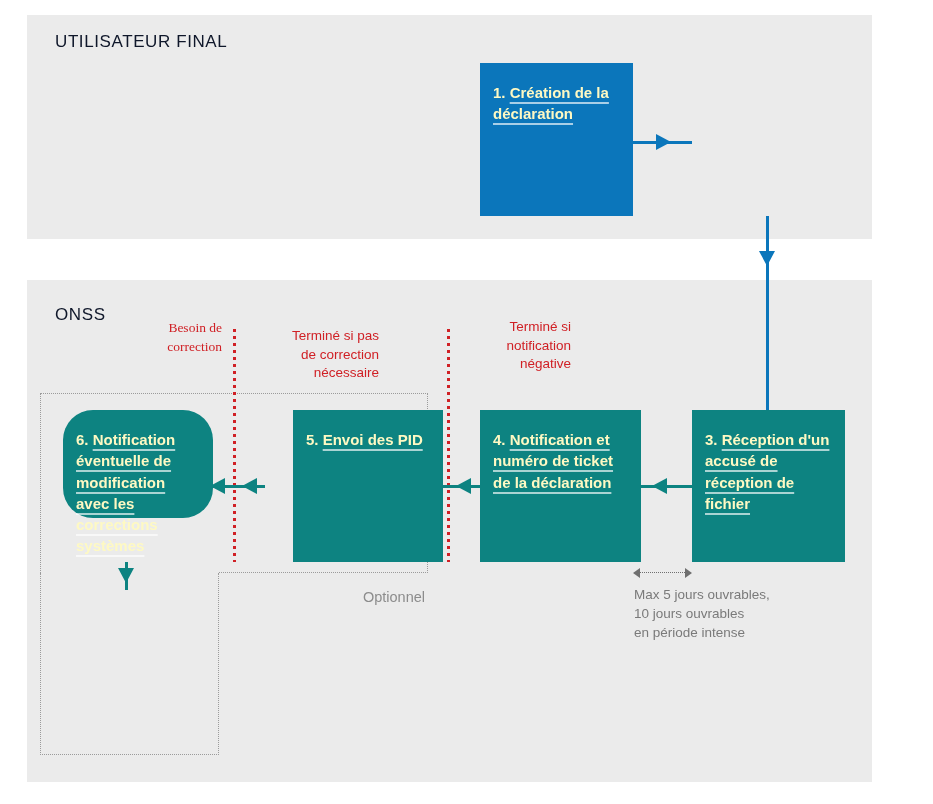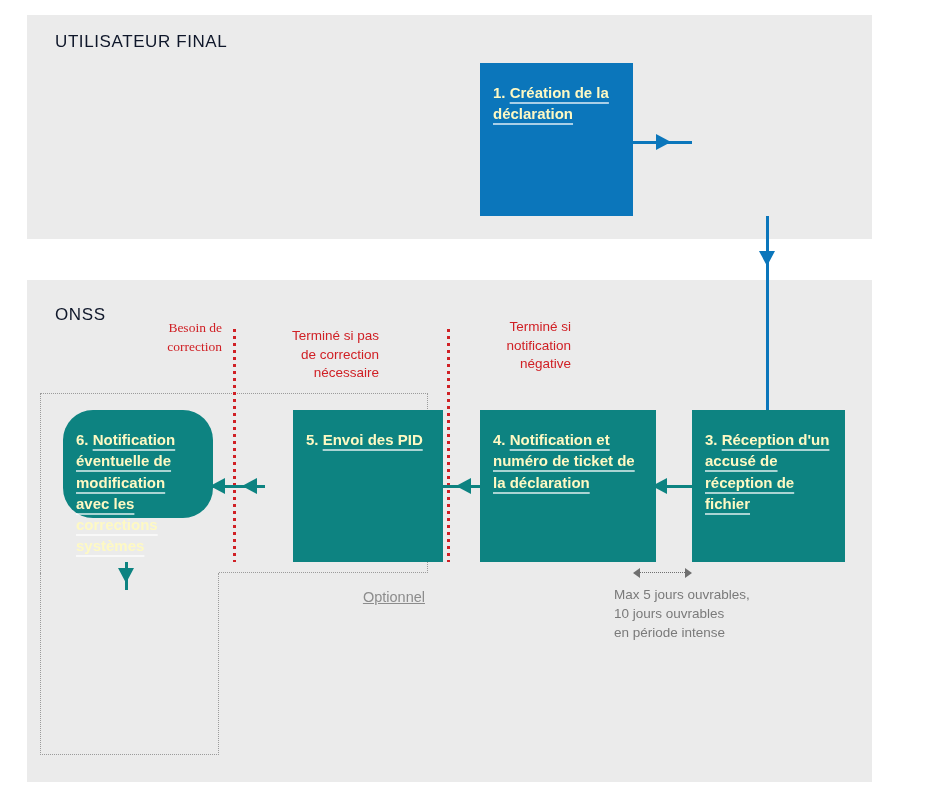--- a/index.html
+++ b/index.html
@@ -63,21 +63,21 @@
 
   <div class="panel" style="left:27px;top:15px;width:845px;height:224px;"></div>
   <div class="panel" style="left:27px;top:280px;width:845px;height:502px;"></div>
 
   <div class="panel-title" style="left:55px;top:32px;">UTILISATEUR FINAL</div>
   <div class="panel-title" style="left:55px;top:305px;">ONSS</div>
 
   <div class="gray-dotted-box no-bottom" style="left:40px;top:393px;width:388px;height:180px;"></div>
   <div class="gray-dotted-hline" style="left:219px;top:572px;width:209px;"></div>
   <div class="gray-dotted-box no-top" style="left:40px;top:573px;width:179px;height:182px;"></div>
-  <div class="gray-label" style="left:328px;top:589px;width:97px;text-align:right;font-size:14.5px;text-decoration:underline;">Optionnel</div>
+  <div class="gray-label" style="left:328px;top:589px;width:97px;text-align:right;font-size:14.5px;">Optionnel</div>
 
   <div class="red-dotted" style="left:233px;top:329px;height:233px;"></div>
   <div class="red-dotted" style="left:447px;top:329px;height:233px;"></div>
 
   <div class="red-label" style="left:100px;top:319px;width:122px;text-align:right;font-family:Liberation Serif, serif;">Besoin de
 correction</div>
   <div class="red-label" style="left:249px;top:327px;width:130px;">Terminé si pas
 de correction
 nécessaire</div>
   <div class="red-label" style="left:461px;top:318px;width:110px;">Terminé si
@@ -105,35 +105,35 @@
   <div class="tri tri-down-teal" style="left:118px;top:568px;"></div>
 
   <div class="node node-blue" style="left:480px;top:63px;width:153px;height:153px;">
     <span class="num">1.</span>
     <span class="link">Création de la déclaration</span>
   </div>
   <div class="node node-teal" style="left:692px;top:410px;width:153px;height:152px;">
     <span class="num">3.</span>
     <span class="link">Réception d'un accusé de réception de fichier</span>
   </div>
-  <div class="node node-teal" style="left:480px;top:410px;width:176px;height:152px;">
+  <div class="node node-teal" style="left:480px;top:410px;width:161px;height:152px;">
     <span class="num">4.</span>
     <span class="link">Notification et numéro de ticket de la déclaration</span>
   </div>
   <div class="node node-teal" style="left:265px;top:410px;width:150px;height:152px;margin-left:28px;">
     <span class="num">5.</span>
     <span class="link">Envoi des PID</span>
   </div>
   <div class="node node-teal" style="left:63px;top:410px;width:150px;height:108px;border-radius:30px;">
     <span class="num">6.</span>
     <span class="link">Notification éventuelle de modification avec les corrections systèmes</span>
   </div>
 
   <div class="range-arrow" style="left:633px;top:567px;width:59px;">
     <span class="bar"></span>
     <span class="tL"></span>
     <span class="tR"></span>
   </div>
-  <div class="gray-label" style="left:614px;top:586px;font-size:13.5px;line-height:1.4;color:#7a7a7a;">Max 5 jours ouvrables,
+  <div class="gray-label" style="left:634px;top:586px;font-size:13.5px;line-height:1.4;color:#7a7a7a;">Max 5 jours ouvrables,
 10 jours ouvrables
 en période intense</div>
 
 </div>
 
 </body></html>

